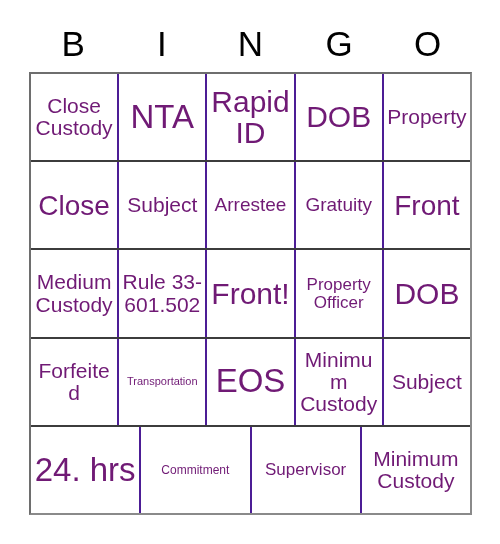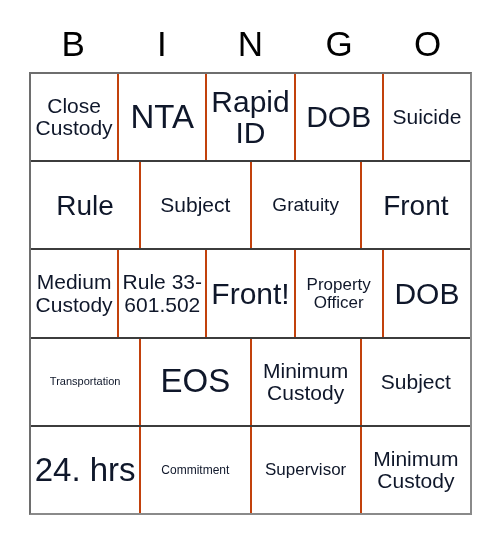--- a/index.html
+++ b/index.html
@@ -74,29 +74,29 @@
     box-sizing: border-box;
     display: flex;
     align-items: center;
     justify-content: center;
     text-align: center;
     padding: 2px 3px;
     background: #ffffff;
     overflow: hidden;
   }
   .bingo-cell + .bingo-cell {
-    border-left: 2px solid #c2410c;
+    border-left: 2px solid #4c1d95;
   }
   .cell-text {
     display: block;
     width: 100%;
     line-height: 1.05;
     word-wrap: break-word;
     overflow-wrap: break-word;
-    color: #0f172a;
+    color: #701a75;
   }
 
   
   .fs-xxl  { font-size: 33px; }
   .fs-xl   { font-size: 30px; }
   .fs-lg   { font-size: 28px; }
   .fs-md   { font-size: 21px; }
   .fs-sm   { font-size: 19px; }
   .fs-xs   { font-size: 17px; }
   .fs-xxs  { font-size: 12px; }
@@ -124,32 +124,35 @@
       <div class="bingo-cell">
           <span class="cell-text fs-xxl">NTA</span>
         </div>
       <div class="bingo-cell">
           <span class="cell-text fs-xl">Rapid ID</span>
         </div>
       <div class="bingo-cell">
           <span class="cell-text fs-xl">DOB</span>
         </div>
       <div class="bingo-cell">
-          <span class="cell-text fs-md">Suicide</span>
-        </div>
-    </div>
-
-    <div class="bingo-row">
-      <div class="bingo-cell">
-          <span class="cell-text fs-lg">Rule</span>
+          <span class="cell-text fs-md">Property</span>
+        </div>
+    </div>
+
+    <div class="bingo-row">
+      <div class="bingo-cell">
+          <span class="cell-text fs-lg">Close</span>
         </div>
       <div class="bingo-cell">
           <span class="cell-text fs-md">Subject</span>
         </div>
       <div class="bingo-cell">
+          <span class="cell-text fs-sm">Arrestee</span>
+        </div>
+      <div class="bingo-cell">
           <span class="cell-text fs-sm">Gratuity</span>
         </div>
       <div class="bingo-cell">
           <span class="cell-text fs-lg">Front</span>
         </div>
     </div>
 
     <div class="bingo-row">
       <div class="bingo-cell">
           <span class="cell-text fs-md">Medium Custody</span>
@@ -162,20 +165,23 @@
         </div>
       <div class="bingo-cell">
           <span class="cell-text fs-xs">Property Officer</span>
         </div>
       <div class="bingo-cell">
           <span class="cell-text fs-xl">DOB</span>
         </div>
     </div>
 
     <div class="bingo-row">
+      <div class="bingo-cell">
+          <span class="cell-text fs-md">Forfeited</span>
+        </div>
       <div class="bingo-cell">
           <span class="cell-text fs-tiny">Transportation</span>
         </div>
       <div class="bingo-cell">
           <span class="cell-text fs-xxl">EOS</span>
         </div>
       <div class="bingo-cell">
           <span class="cell-text fs-md">Minimum Custody</span>
         </div>
       <div class="bingo-cell">

